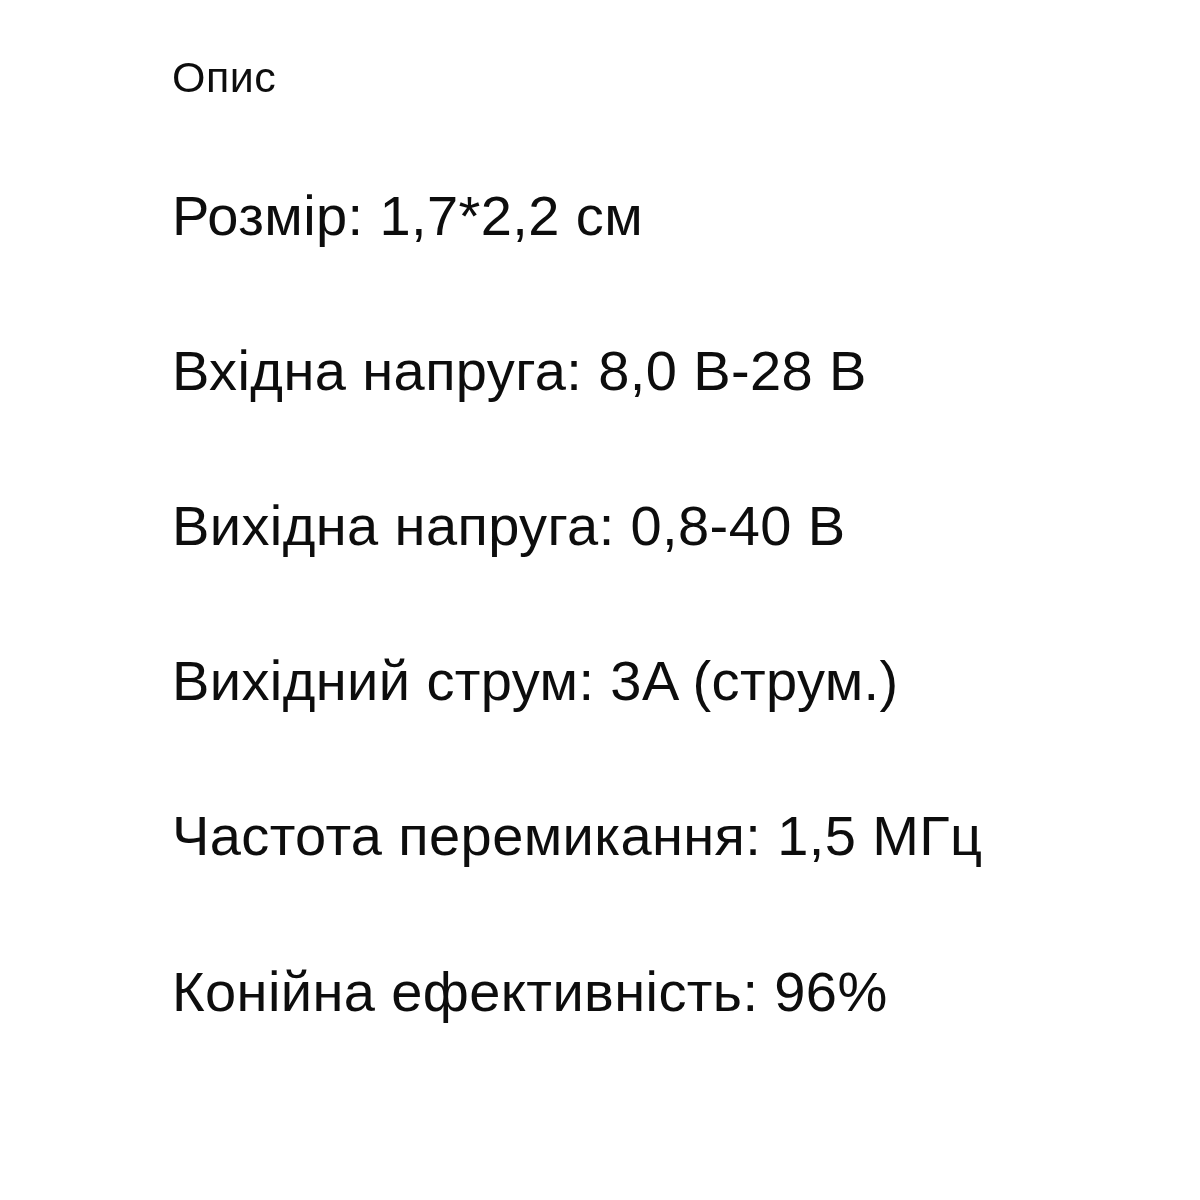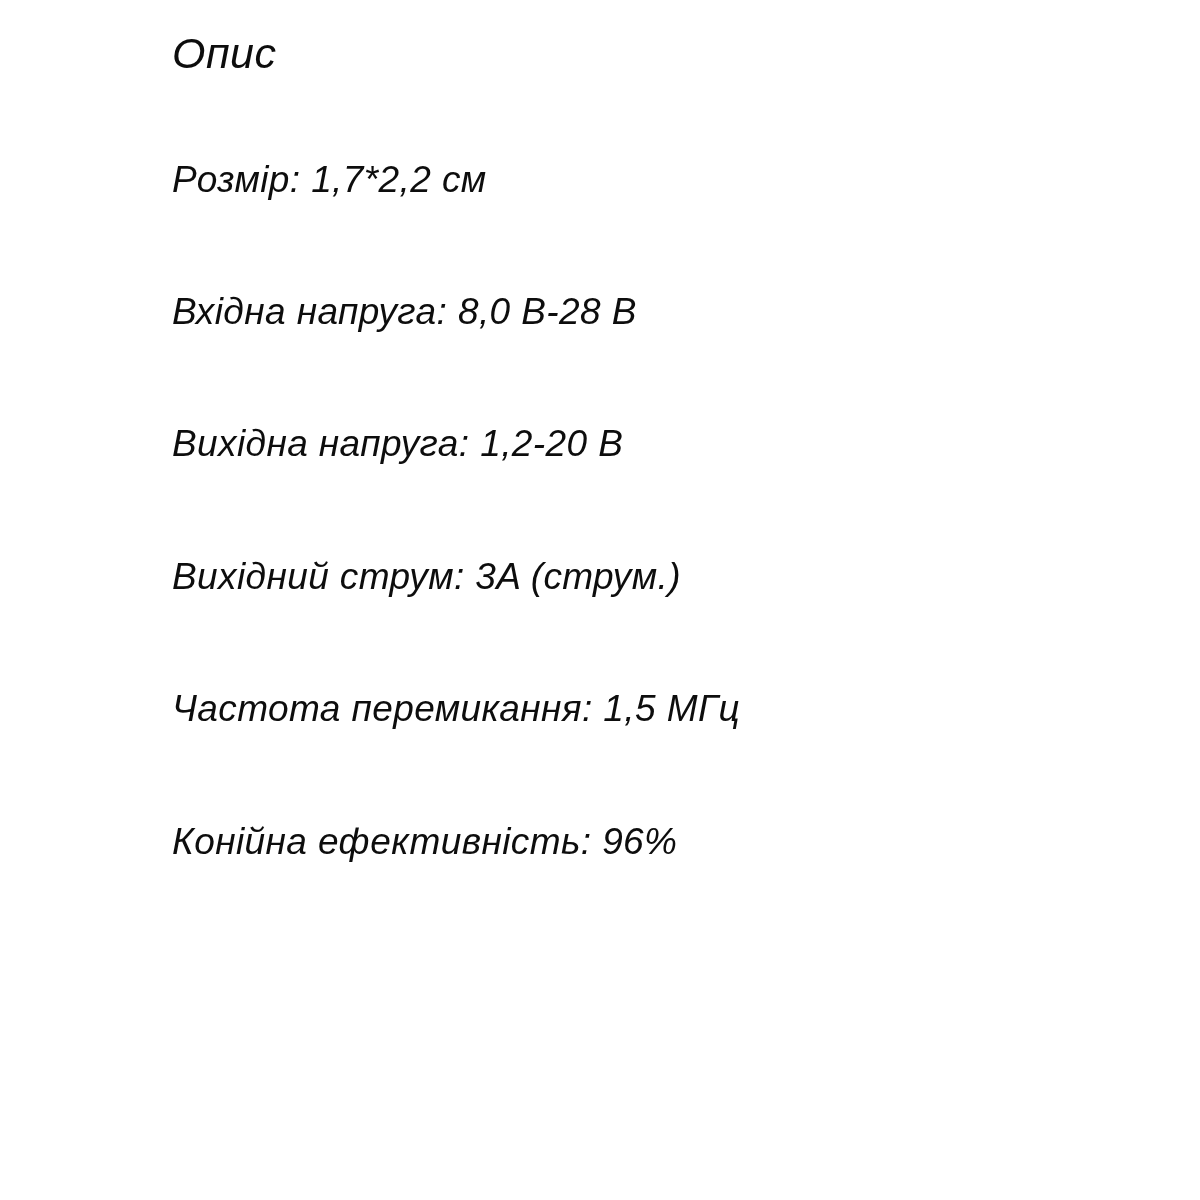--- a/index.html
+++ b/index.html
@@ -11,54 +11,53 @@
     width: 1200px;
     height: 1200px;
     font-family: "Liberation Sans", sans-serif;
     color: #0d0d0d;
     overflow: hidden;
   }
   .page {
     box-sizing: border-box;
     width: 1200px;
     height: 1200px;
-    padding: 28px 80px 0 172px;
+    padding: 52px 80px 0 172px;
     background: #ffffff;
-    font-style: italic;
   }
   .spec-title {
     font-size: 43px;
     line-height: 1.2;
     font-weight: 400;
     letter-spacing: 0.5px;
     margin: 0 0 78px 0;
   }
   .spec-list {
     list-style: none;
     margin: 0;
     padding: 0;
   }
   .spec-line {
-    font-size: 37px;
+    font-size: 56px;
     line-height: 1.2;
     font-weight: 400;
     letter-spacing: 0.4px;
     margin: 0 0 88px 0;
     white-space: nowrap;
   }
   .spec-line:last-child {
     margin-bottom: 0;
   }
 </style>
 </head>
 <body>
 
 <div class="page">
   <h1 class="spec-title">Опис</h1>
   <ul class="spec-list">
     <li class="spec-line">Розмір: 1,7*2,2 см</li>
     <li class="spec-line">Вхідна напруга: 8,0 В-28 В</li>
-    <li class="spec-line">Вихідна напруга: 1,2-20 В</li>
+    <li class="spec-line">Вихідна напруга: 0,8-40 В</li>
     <li class="spec-line">Вихідний струм: 3A (струм.)</li>
     <li class="spec-line">Частота перемикання: 1,5 МГц</li>
     <li class="spec-line">Конійна ефективність: 96%</li>
   </ul>
 </div>
 
 </body></html>

